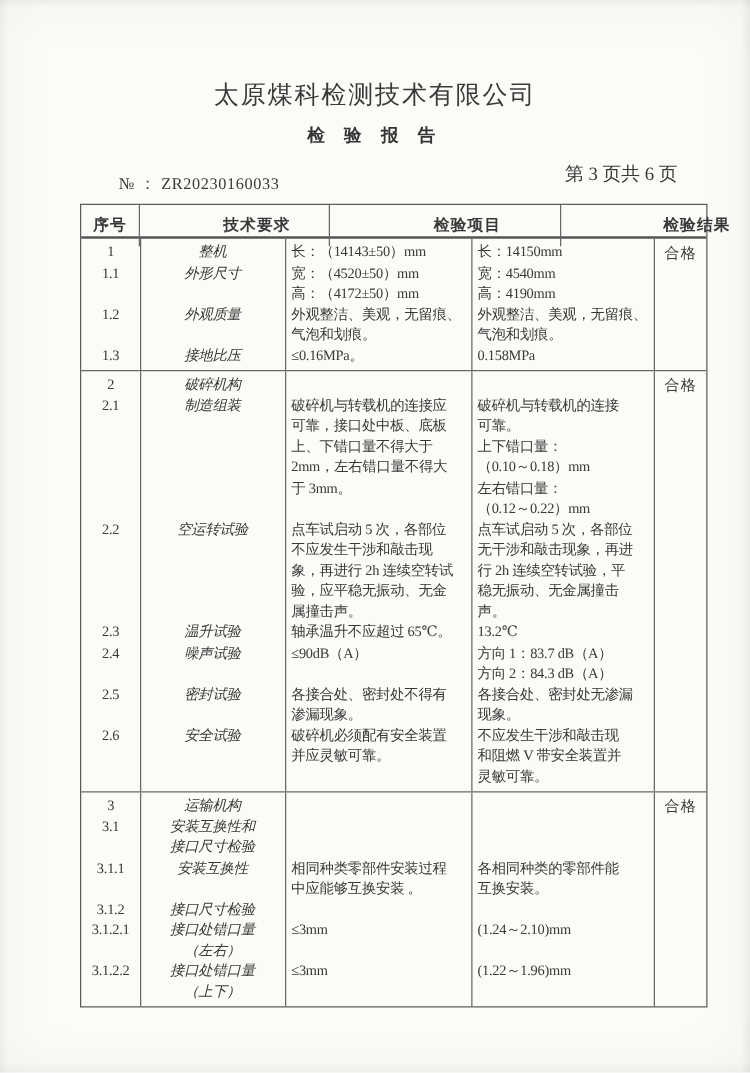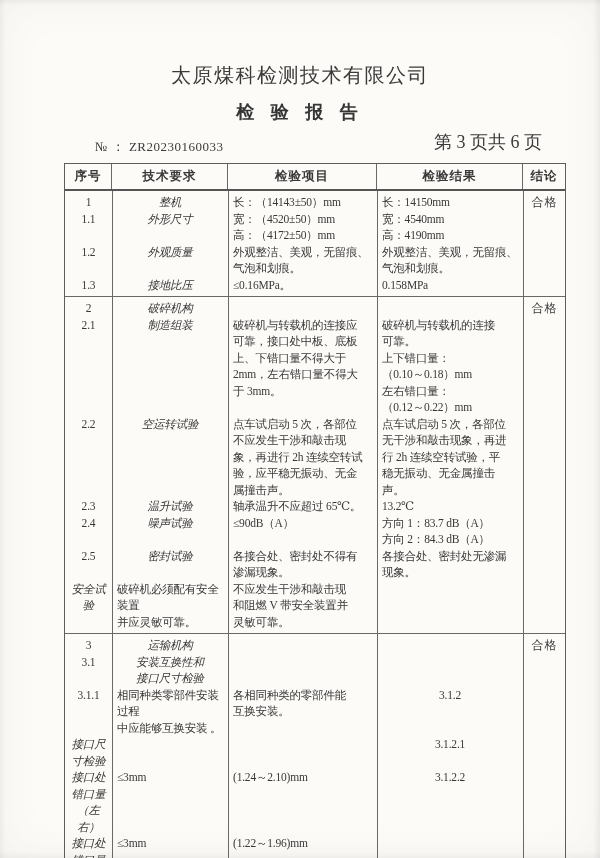--- a/index.html
+++ b/index.html
@@ -21,41 +21,42 @@
       linear-gradient(0deg, rgba(0,0,0,0.03) 0, rgba(0,0,0,0) 8px),
       #fcfbf8;
     box-shadow: inset 0 0 45px rgba(90,85,70,0.06);
   }
   .company-title {
     position:absolute; top:62px; left:0; width:100%;
     text-align:center; font-size:20px; letter-spacing:1.5px; color:#3a3a3a;
   }
   .report-title {
     position:absolute; top:100px; left:0; width:100%;
-    text-align:center; font-size:18px; font-weight:bold;
+    text-align:center; font-size:14px; font-weight:bold;
     letter-spacing:6px; color:#353535;
   }
   .meta-no {
     position:absolute; top:138px; left:95px;
     font-size:13px; color:#3a3a3a; letter-spacing:0.5px;
   }
   .meta-page {
     position:absolute; top:130px; right:58px;
-    font-size:18px; color:#3a3a3a;
+    font-size:15px; color:#3a3a3a;
   }
   .report-table {
     position:absolute; top:163px; left:64px; width:502px;
     border:1.5px solid #5d5d5d;
     font-size:11.5px; line-height:16.5px; color:#383838;
     letter-spacing:-0.2px;
   }
   .t-header {
     display:grid; grid-template-columns:47px 116px 149px 146px 1fr;
     border-bottom:2px solid #555;
     height:27px;
+    gap:36px;
   }
   .t-header .hcell {
     display:flex; align-items:center; justify-content:center;
     font-weight:bold; font-size:12.5px; letter-spacing:1px;
     border-right:1px solid #686868;
   }
   .t-header .hcell:last-child { border-right:none; }
   .section {
     position:relative;
     display:grid; grid-template-columns:47px 116px 149px 146px;
@@ -163,20 +164,21 @@
           <div class="cell c-item">噪声试验</div>
           <div class="cell c-req align-center">≤90dB（A）</div>
           <div class="cell c-res">方向 1：83.7 dB（A）
 方向 2：84.3 dB（A）</div>
           <div class="cell c-seq">2.5</div>
           <div class="cell c-item">密封试验</div>
           <div class="cell c-req">各接合处、密封处不得有
 渗漏现象。</div>
           <div class="cell c-res">各接合处、密封处无渗漏
 现象。</div>
+          <div class="cell c-seq">2.6</div>
           <div class="cell c-item">安全试验</div>
           <div class="cell c-req">破碎机必须配有安全装置
 并应灵敏可靠。</div>
           <div class="cell c-res">不应发生干涉和敲击现
 和阻燃 V 带安全装置并
 灵敏可靠。</div>
           <div class="vrule vr-1"></div>
           <div class="vrule vr-2"></div>
           <div class="vrule vr-3"></div>
           <div class="vrule vr-4"></div>
@@ -186,20 +188,21 @@
           <div class="cell c-seq">3</div>
           <div class="cell c-item">运输机构</div>
           <div class="cell c-req"></div>
           <div class="cell c-res"></div>
           <div class="cell c-seq">3.1</div>
           <div class="cell c-item">安装互换性和
 接口尺寸检验</div>
           <div class="cell c-req"></div>
           <div class="cell c-res"></div>
           <div class="cell c-seq">3.1.1</div>
+          <div class="cell c-item">安装互换性</div>
           <div class="cell c-req">相同种类零部件安装过程
 中应能够互换安装 。</div>
           <div class="cell c-res">各相同种类的零部件能
 互换安装。</div>
           <div class="cell c-seq">3.1.2</div>
           <div class="cell c-item">接口尺寸检验</div>
           <div class="cell c-req"></div>
           <div class="cell c-res"></div>
           <div class="cell c-seq">3.1.2.1</div>
           <div class="cell c-item">接口处错口量

